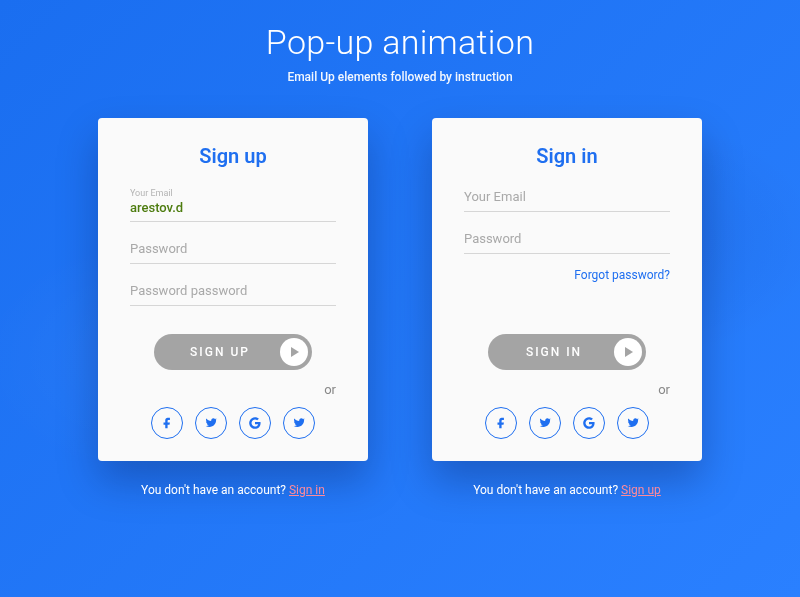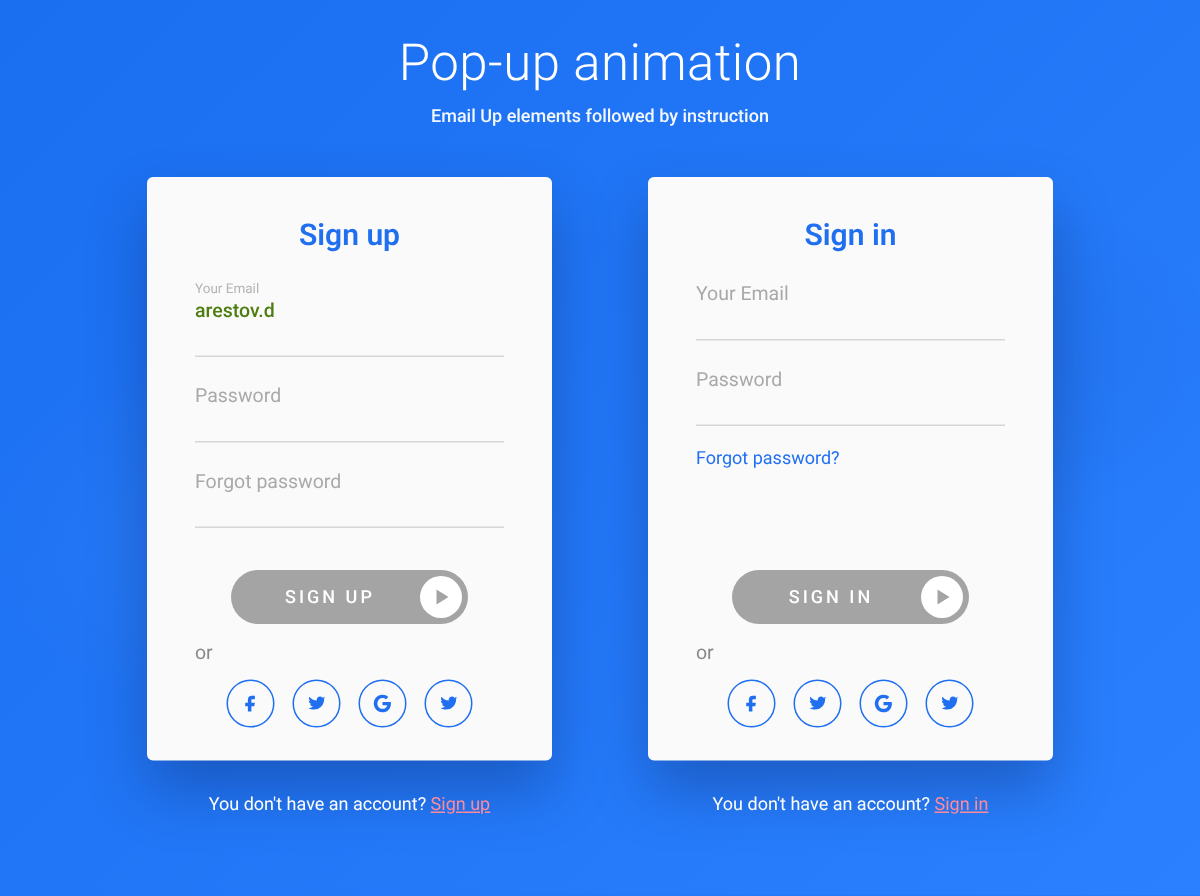--- a/index.html
+++ b/index.html
@@ -50,37 +50,37 @@
     text-align: center;
     color: #1f6ff0;
     font-size: 20px;
     font-weight: 600;
     margin-bottom: 20px;
   }
   .field {
     position: relative;
     border-bottom: 1px solid #d6d6d6;
     margin-bottom: 18px;
-    padding-bottom: 20px;
+    padding-bottom: 4px;
     min-height: 24px;
   }
   .field.filled .float-label{
     display:block;
     font-size: 9px;
     color:#b4b4b4;
     margin-bottom:1px;
   }
   .field .placeholder, .field .value-text {
     font-size: 13px;
     line-height: 18px;
   }
   .field .placeholder { color:#a9a9a9; }
   .field .value-text { color:#4d7c0f; font-weight:500; }
   .forgot {
-    text-align: left;
+    text-align: right;
     color:#1f6ff0;
     font-size: 12px;
     margin-top: -4px;
     margin-bottom: 10px;
     cursor:pointer;
   }
   .spacer-flex { flex:1 0 auto; }
   .cta-wrap { display:flex; justify-content:center; margin-top:10px;}
   .cta {
     background:#a4a4a4;
@@ -109,21 +109,21 @@
   .cta .play::before{
     content:"";
     display:block;
     width:0;height:0;
     border-left:8px solid #a4a4a4;
     border-top:5px solid transparent;
     border-bottom:5px solid transparent;
     margin-left:2px;
   }
   .or {
-    text-align:left;
+    text-align:right;
     color:#888;
     font-size:13px;
     margin:12px 0 10px;
   }
   .socials {
     display:flex;
     justify-content:center;
     gap:12px;
   }
   .soc {
@@ -169,21 +169,21 @@
     <div class="field filled">
       <div class="float-label">Your Email</div>
       <div class="value-text">arestov.d</div>
     </div>
 
     <div class="field">
       <div class="placeholder">Password</div>
     </div>
 
     <div class="field">
-      <div class="placeholder">Forgot password</div>
+      <div class="placeholder">Password password</div>
     </div>
 
     <div class="spacer-flex"></div>
 
     <div class="cta-wrap">
       <div class="cta">
         <span>SIGN UP</span>
         <span class="play"></span>
       </div>
     </div>
@@ -259,18 +259,18 @@
             <path d="M22 5.9c-.7.3-1.5.6-2.3.7.8-.5 1.5-1.3 1.8-2.3-.8.5-1.7.8-2.6 1-1.5-1.6-4-1.7-5.6-.2-.9.9-1.3 2.2-1 3.4C8.9 8.3 5.9 6.7 3.9 4.2c-1 1.8-.5 4 1.2 5.1-.6 0-1.3-.2-1.8-.5 0 1.9 1.3 3.5 3.2 3.9-.6.2-1.2.2-1.8.1.5 1.6 2 2.7 3.7 2.7-1.6 1.2-3.5 1.8-5.4 1.6 1.8 1.2 4 1.8 6.2 1.8 7.4 0 11.5-6.1 11.5-11.5v-.5c.8-.5 1.5-1.3 2.1-2z"></path>
           </svg>
       </div>
     </div>
   </div>
 
 </div>
 
 <div class="footers">
   <div class="foot">
+    <span>You don't have an account? </span><a>Sign in</a>
+  </div>
+  <div class="foot">
     <span>You don't have an account? </span><a>Sign up</a>
   </div>
-  <div class="foot">
-    <span>You don't have an account? </span><a>Sign in</a>
-  </div>
 </div>
 
 </body></html>

